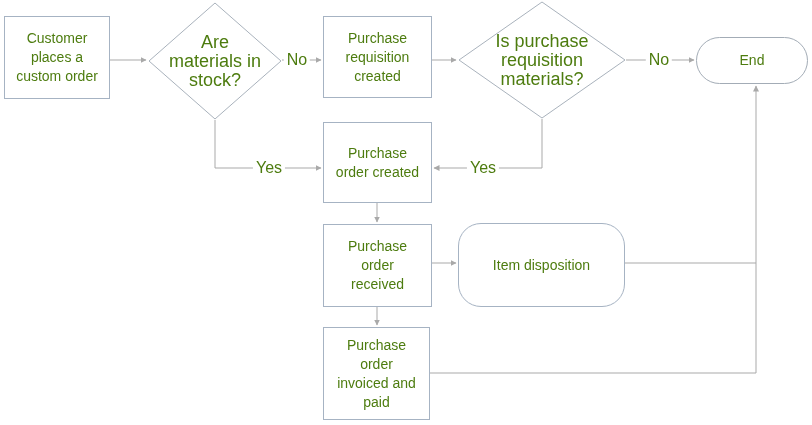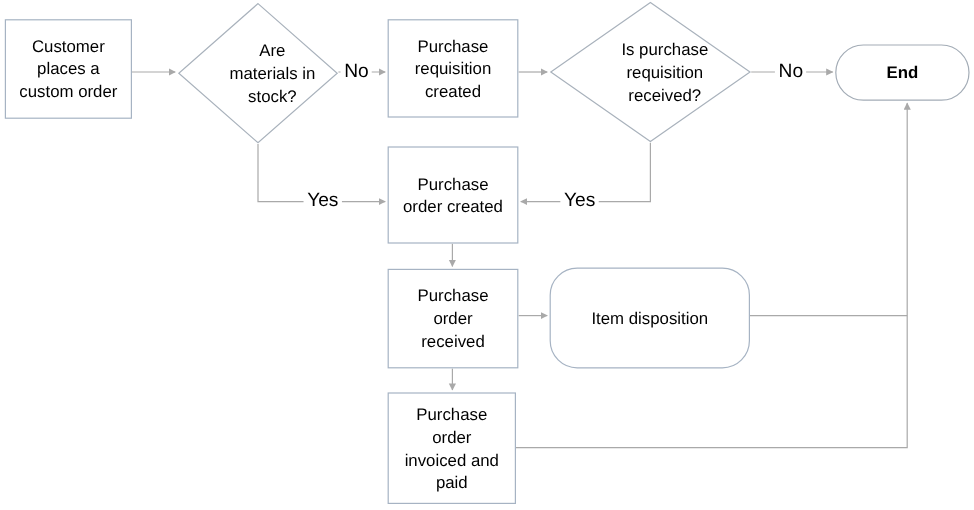--- a/index.html
+++ b/index.html
@@ -6,21 +6,21 @@
     margin: 0;
     padding: 0;
     background: #ffffff;
   }
   #canvas {
     position: relative;
     width: 812px;
     height: 425px;
     background: #ffffff;
     font-family: "Liberation Sans", sans-serif;
-    color: #000000;
+    color: #4d7c0f;
     overflow: hidden;
   }
   #connector-layer {
     position: absolute;
     left: 0;
     top: 0;
     width: 812px;
     height: 425px;
     z-index: 1;
   }
@@ -34,43 +34,42 @@
     justify-content: center;
     text-align: center;
     font-size: 14px;
     line-height: 19px;
     white-space: pre-line;
     z-index: 2;
   }
   .terminator {
     border-radius: 24px;
     border-color: #a3acb6;
-    font-weight: bold;
   }
   .diamond-wrap {
     position: absolute;
     z-index: 2;
   }
   .diamond-wrap svg {
     position: absolute;
     left: 0;
     top: 0;
     display: block;
   }
   .diamond-wrap .diamond-label {
     position: absolute;
-    left: 12px;
+    left: 0;
     top: 0;
     width: 100%;
     height: 100%;
     display: flex;
     align-items: center;
     justify-content: center;
     text-align: center;
-    font-size: 14px;
+    font-size: 18px;
     line-height: 19px;
     white-space: pre-line;
   }
   .diamond-shape {
     fill: #ffffff;
     stroke: #a9b2bc;
     stroke-width: 1;
   }
   .edge-label {
     position: absolute;
@@ -127,21 +126,21 @@
   <div class="node" style="left:323px; top:16px; width:109px; height:82px;">Purchase
 requisition
 created</div>
 
   <div class="diamond-wrap" style="left:458px; top:1px; width:168px; height:118px;">
     <svg width="168" height="118" viewBox="0 0 168 118">
       <polygon class="diamond-shape" points="84,1 167,59 84,117 1,59"></polygon>
     </svg>
     <div class="diamond-label">Is purchase
 requisition
-received?</div>
+materials?</div>
   </div>
 
   <div class="node terminator" style="left:696px; top:37px; width:112px; height:47px;">End</div>
 
   <div class="node" style="left:323px; top:122px; width:109px; height:81px;">Purchase
 order created</div>
 
   <div class="node" style="left:323px; top:224px; width:109px; height:83px;">Purchase
 order
 received</div>

